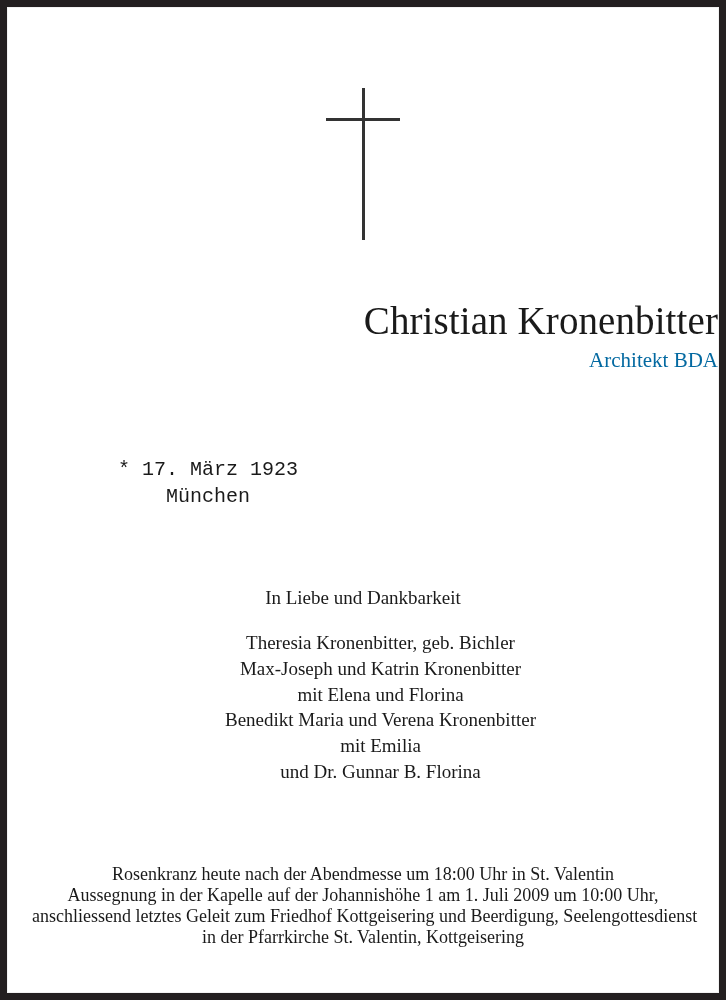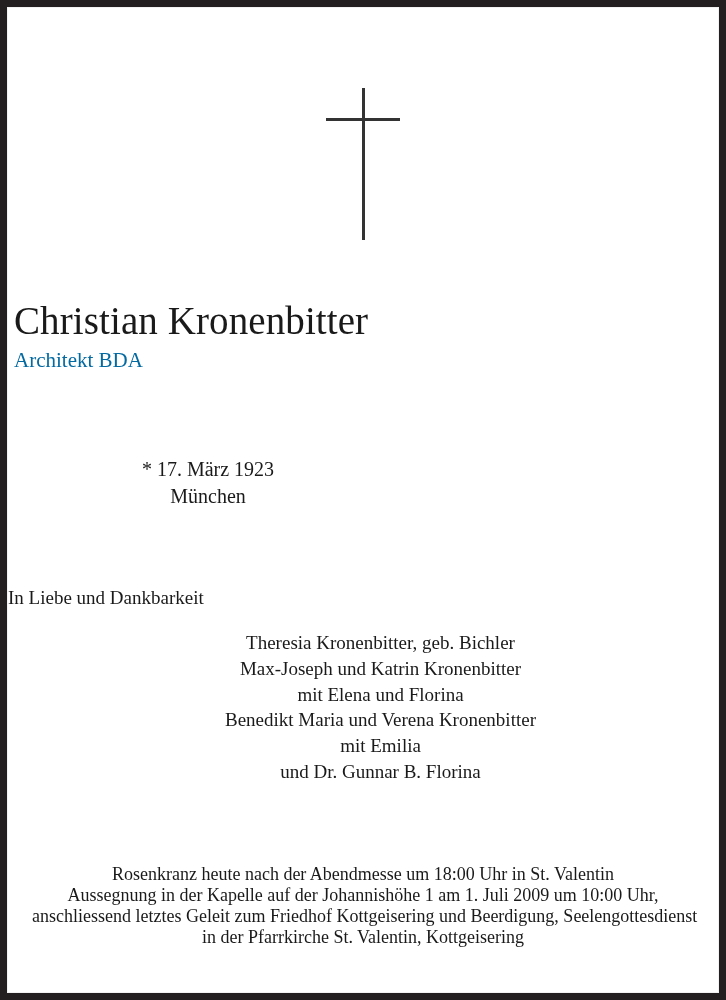--- a/index.html
+++ b/index.html
@@ -63,21 +63,21 @@
     height: 3px;
     background: #333333;
   }
 
   
   .name-block {
     position: absolute;
     left: 0;
     right: 0;
     top: 290px;
-    text-align: left;
+    text-align: right;
     padding-left: 6px;
   }
   .deceased-name {
     font-size: 39px;
     line-height: 46px;
     font-weight: normal;
     letter-spacing: 0.1px;
     margin: 0;
     color: #1a1a1a;
   }
@@ -95,20 +95,21 @@
     right: 60px;
     top: 448px;
     display: flex;
     justify-content: space-between;
   }
   .date-col {
     width: 280px;
     text-align: center;
     font-size: 20px;
     line-height: 27px;
+    font-family: Liberation Mono, monospace;
   }
   .date-col .date-line {
     white-space: nowrap;
   }
   .date-mark {
     font-weight: normal;
   }
   .date-mark.dagger {
     font-weight: bold;
     font-size: 19px;
@@ -116,20 +117,21 @@
   .date-place {
     display: block;
   }
 
   
   .dedication {
     position: absolute;
     left: 0;
     right: 0;
     top: 577px;
+    text-align: center;
     font-size: 19px;
     line-height: 26px;
   }
   .family-list {
     position: absolute;
     left: 0;
     right: 0;
     top: 622px;
     text-align: center;
     font-size: 19px;

